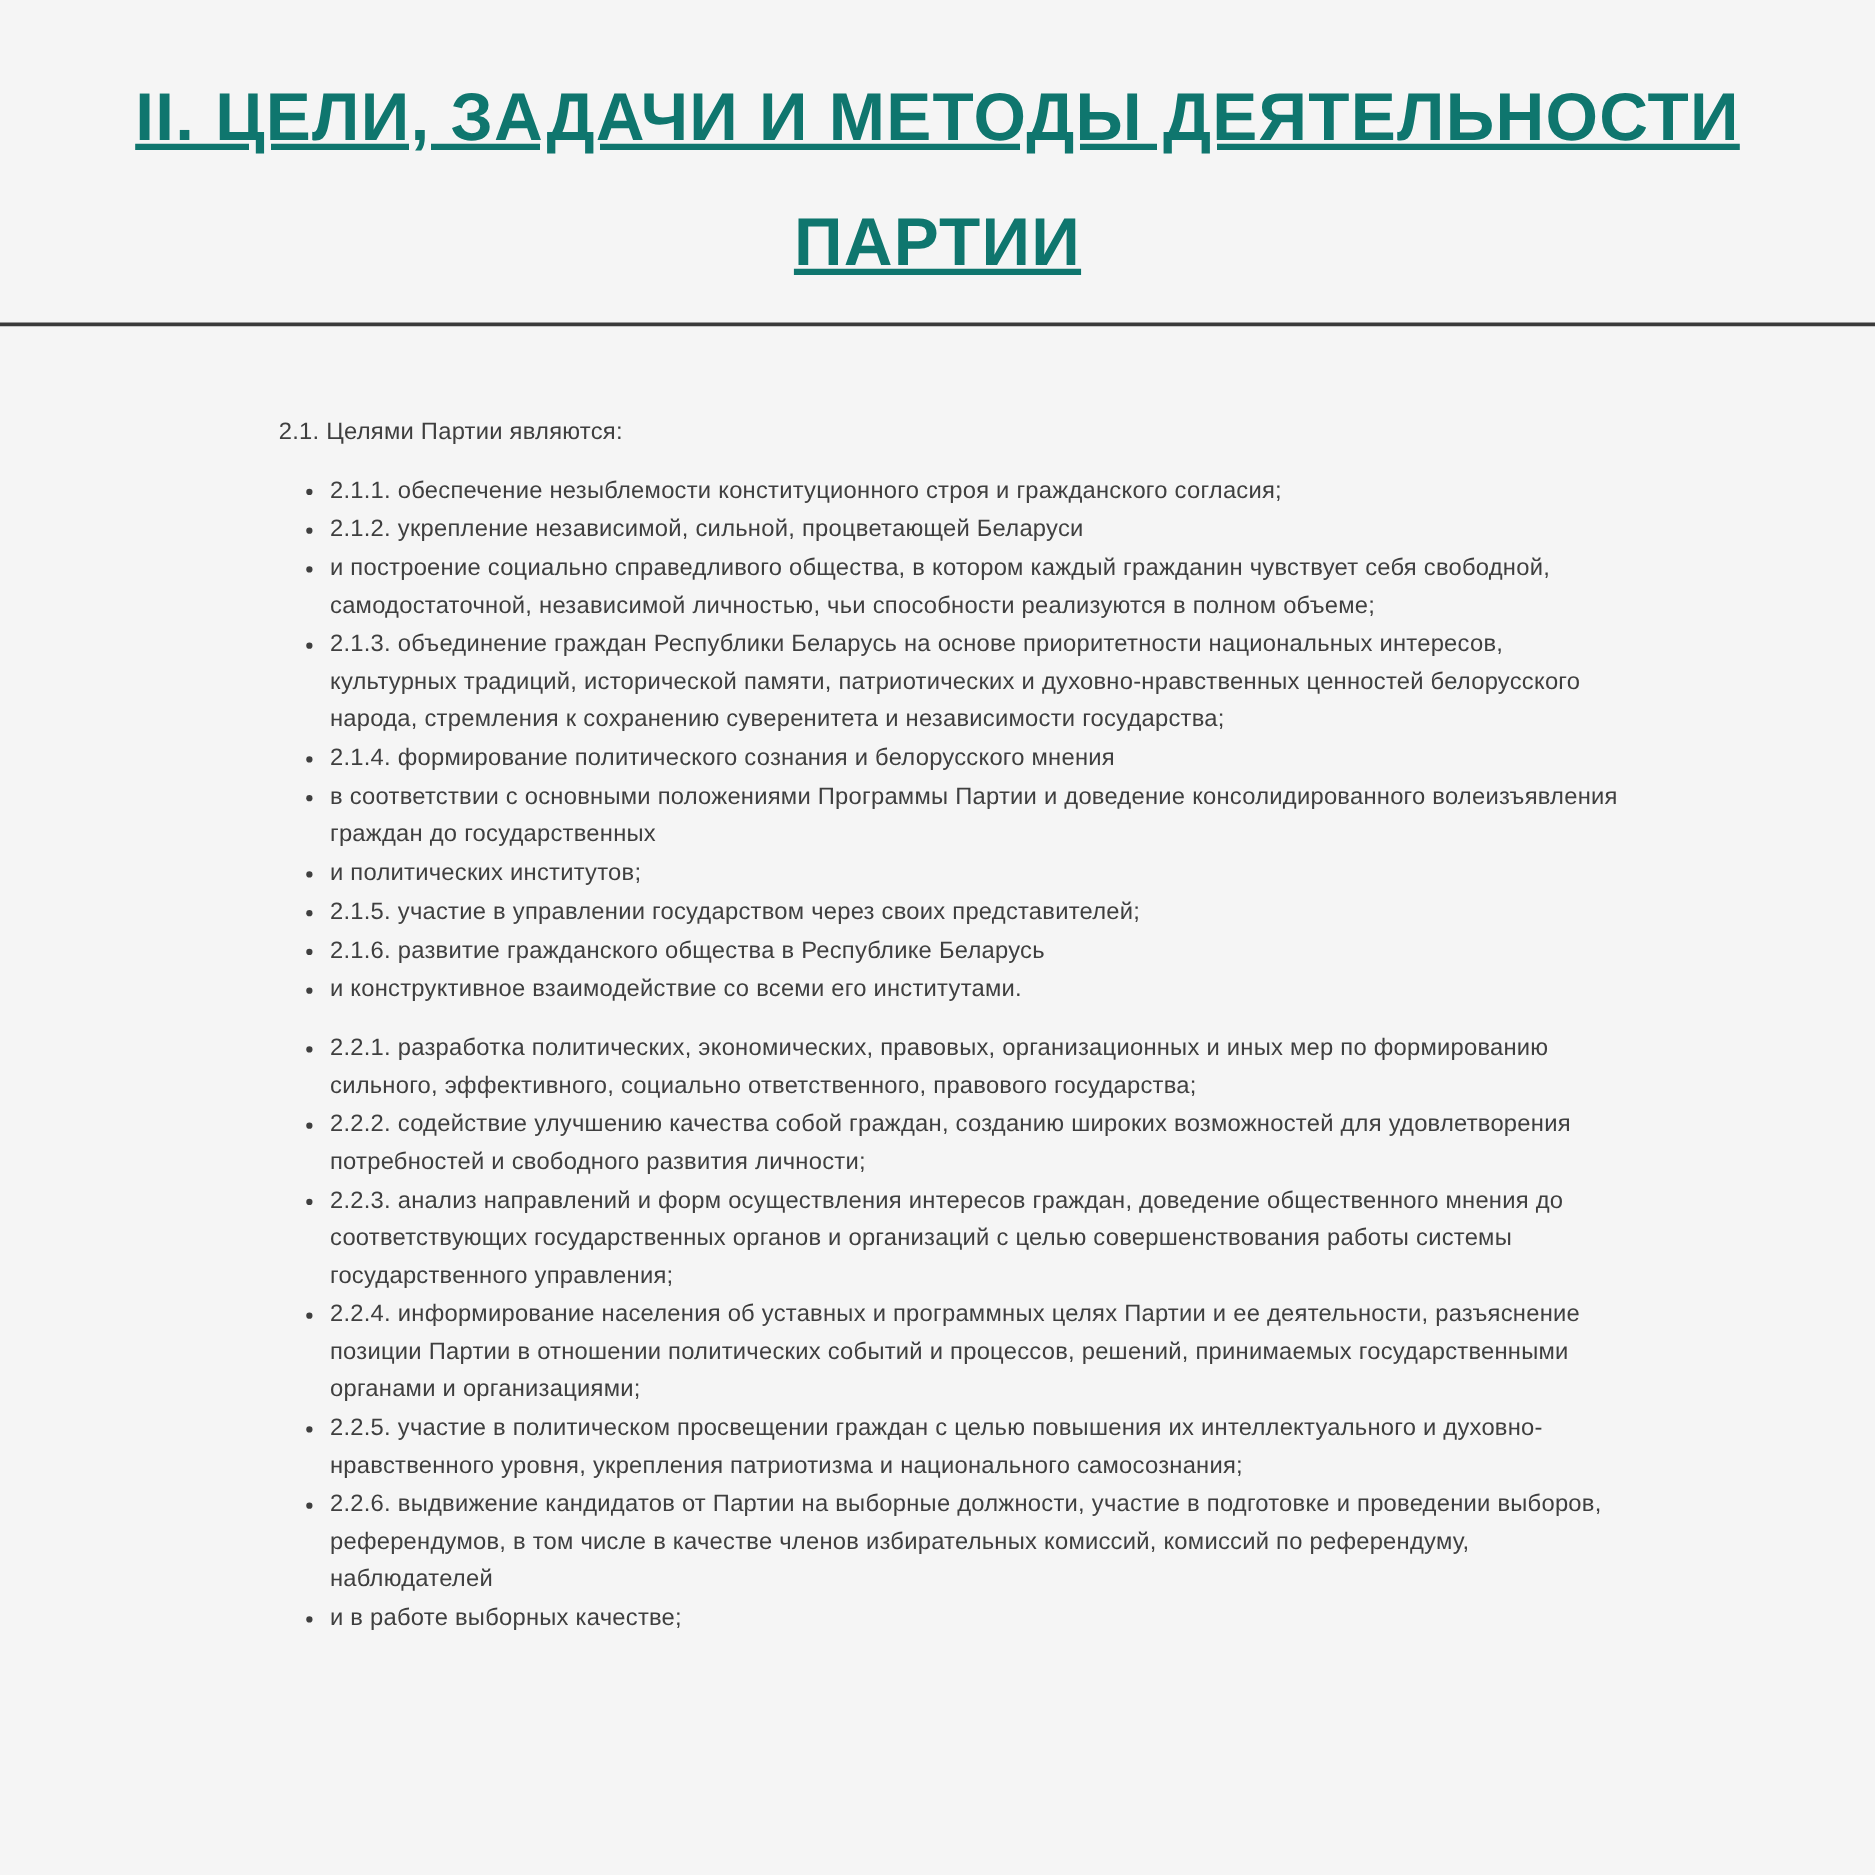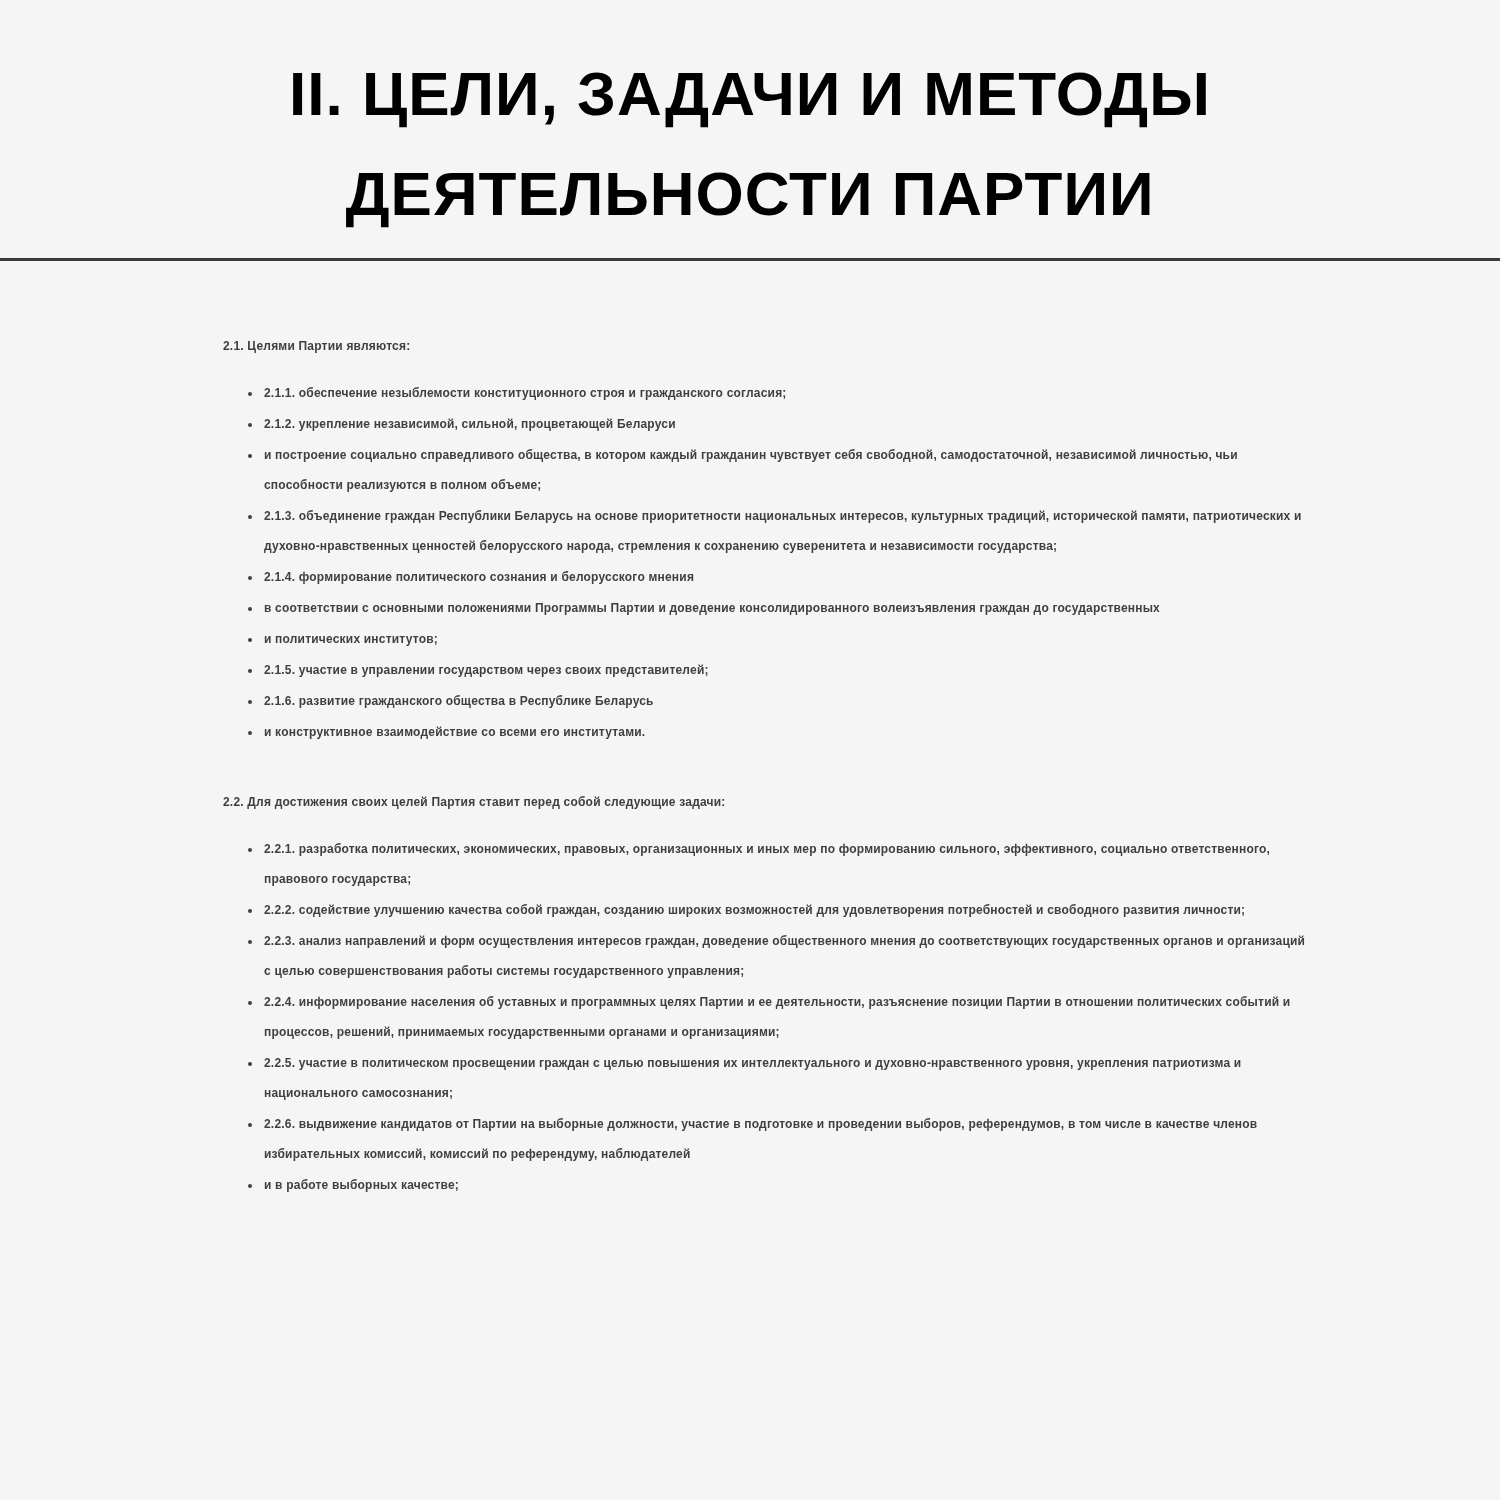--- a/index.html
+++ b/index.html
@@ -11,40 +11,40 @@
     height: 1500px;
     background: #f5f5f5;
     font-family: "Liberation Sans", "DejaVu Sans", sans-serif;
     color: #3f3f3f;
     overflow: hidden;
   }
   .page-heading {
     margin: 44px auto 0 auto;
     max-width: 1300px;
     text-align: center;
-    font-size: 62px;
+    font-size: 54px;
     line-height: 100px;
     font-weight: 800;
     letter-spacing: 1px;
-    color: #000000;
+    color: #0f766e;
     text-transform: uppercase;
+    text-decoration: underline;
   }
   .heading-divider {
     border: none;
     border-top: 3px solid #3a3a3a;
     margin: 14px 0 0 0;
     width: 100%;
   }
   .content {
     margin: 70px 0 0 223px;
     width: 1100px;
-    font-size: 12px;
+    font-size: 19px;
     line-height: 30px;
     letter-spacing: 0.2px;
-    font-weight: bold;
   }
   .lead {
     margin: 0;
   }
   .lead-gap {
     margin-top: 40px;
   }
   .clause-list {
     margin: 17px;
     padding-left: 22px;
@@ -75,21 +75,20 @@
           <li>2.1.4. формирование политического сознания и белорусского мнения</li>
           <li>в соответствии с основными положениями Программы Партии и доведение консолидированного волеизъявления граждан до государственных</li>
           <li>и политических институтов;</li>
           <li>2.1.5. участие в управлении государством через своих представителей;</li>
           <li>2.1.6. развитие гражданского общества в Республике Беларусь</li>
           <li>и конструктивное взаимодействие со всеми его институтами.</li>
         </ul>
     </section>
 
     <section>
-      <p class="lead lead-gap">2.2. Для достижения своих целей Партия ставит перед собой следующие задачи:</p>
       <ul class="clause-list">
           <li>2.2.1. разработка политических, экономических, правовых, организационных и иных мер по формированию сильного, эффективного, социально ответственного, правового государства;</li>
           <li>2.2.2. содействие улучшению качества собой граждан, созданию широких возможностей для удовлетворения потребностей и свободного развития личности;</li>
           <li>2.2.3. анализ направлений и форм осуществления интересов граждан, доведение общественного мнения до соответствующих государственных органов и организаций с целью совершенствования работы системы государственного управления;</li>
           <li>2.2.4. информирование населения об уставных и программных целях Партии и ее деятельности, разъяснение позиции Партии в отношении политических событий и процессов, решений, принимаемых государственными органами и организациями;</li>
           <li>2.2.5. участие в политическом просвещении граждан с целью повышения их интеллектуального и духовно-нравственного уровня, укрепления патриотизма и национального самосознания;</li>
           <li>2.2.6. выдвижение кандидатов от Партии на выборные должности, участие в подготовке и проведении выборов, референдумов, в том числе в качестве членов избирательных комиссий, комиссий по референдуму, наблюдателей</li>
           <li>и в работе выборных качестве;</li>
         </ul>
     </section>

